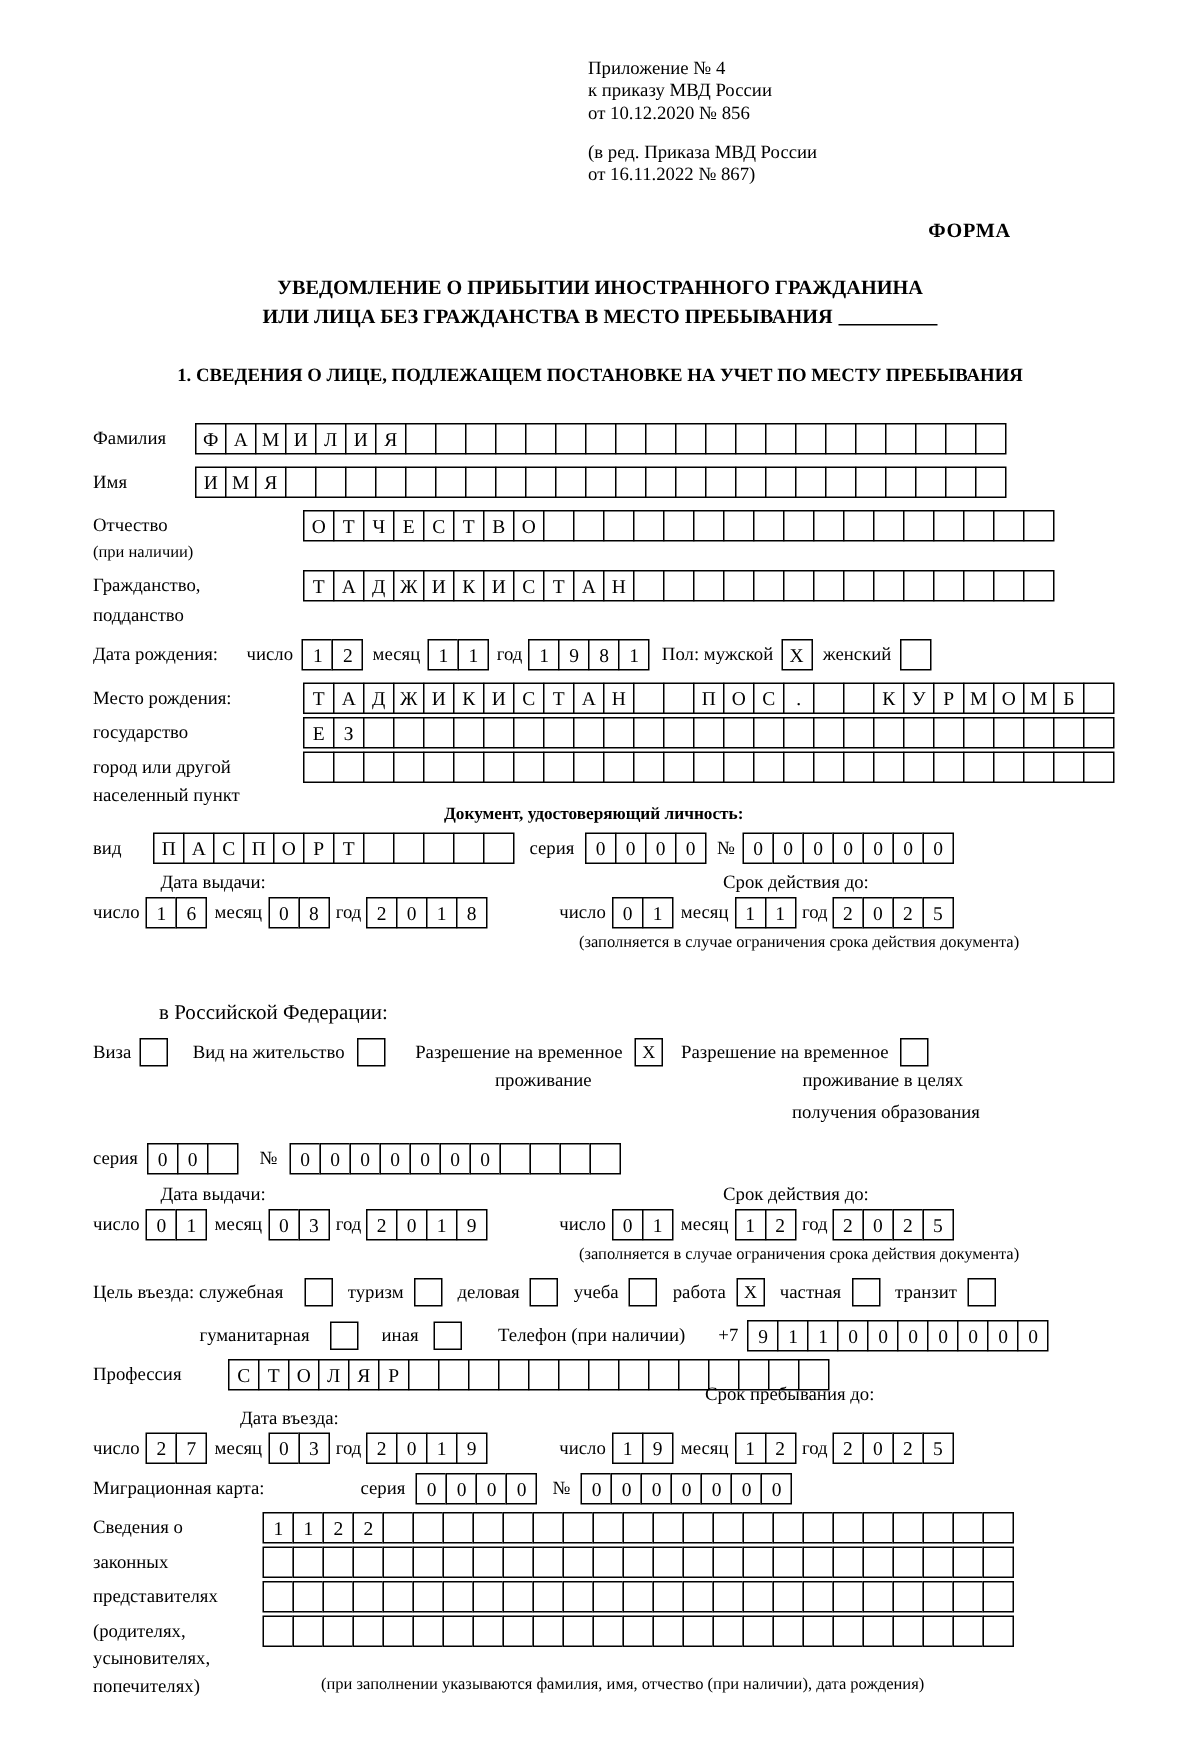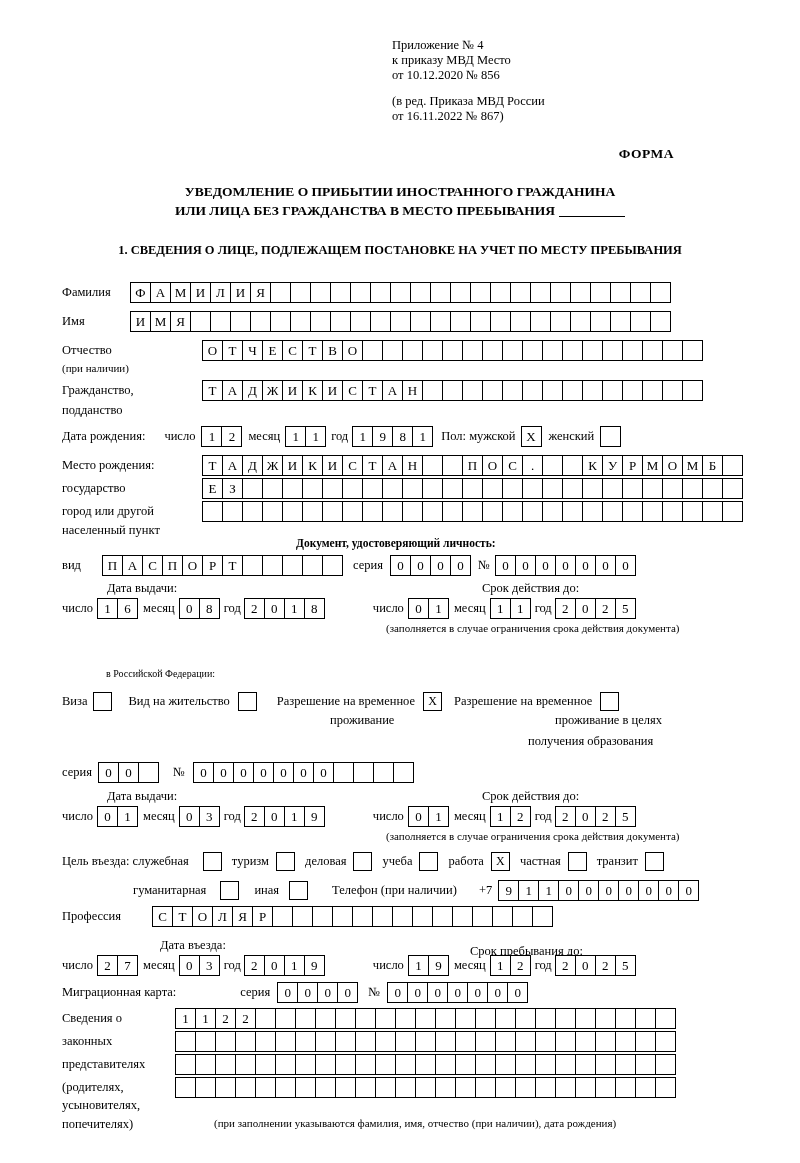--- a/index.html
+++ b/index.html
@@ -88,21 +88,21 @@
   .note{font-size:11px;}
   .mini-gap{width:7px;}
 </style>
 </head>
 <body>
 
 <div class="page">
 
   <div class="hdr">
     <div>Приложение № 4</div>
-    <div>к приказу МВД Место</div>
+    <div>к приказу МВД России</div>
     <div>от 10.12.2020 № 856</div>
     <div class="grp2">(в ред. Приказа МВД России</div>
     <div>от 16.11.2022 № 867)</div>
   </div>
   <div class="forma">ФОРМА</div>
 
   <div class="title">
     <div>УВЕДОМЛЕНИЕ О ПРИБЫТИИ ИНОСТРАННОГО ГРАЖДАНИНА</div>
     <div class="ln2"><span>ИЛИ ЛИЦА БЕЗ ГРАЖДАНСТВА В МЕСТО ПРЕБЫВАНИЯ</span><span class="blank"></span></div>
   </div>
@@ -449,37 +449,37 @@
         <span class="bx">0</span>
         <span class="bx">2</span>
         <span class="bx">5</span>
       </span>
   </div>
   <div class="row" style="top:622px;left:386px;">
     <span class="note">(заполняется в случае ограничения срока действия документа)</span>
   </div>
 
   <div class="row" style="top:668px;left:62px;">
-    <span class="lbl" style="font-size:10px;padding-left:44px;">в Российской Федерации:</span>
+    <span class="lbl" style="font-size:14px;padding-left:44px;">в Российской Федерации:</span>
   </div>
 
   <div class="row" style="top:692px;left:62px;">
     <span class="lbl">Виза</span>
     <span class="chk" style="margin-left:5px;"></span>
     <span class="lbl" style="margin-left:17px;">Вид на жительство</span>
     <span class="chk" style="margin-left:8px;"></span>
     <span class="lbl" style="margin-left:20px;">Разрешение на временное</span>
     <span class="chk" style="margin-left:8px;">X</span>
     <span class="lbl" style="margin-left:12px;">Разрешение на временное</span>
     <span class="chk" style="margin-left:8px;"></span>
   </div>
   <div class="row" style="top:713px;left:330px;">
     <span class="lbl">проживание</span>
   </div>
-  <div class="row" style="top:713px;left:555px;">
+  <div class="row" style="top:713px;left:535px;">
     <span class="lbl">проживание в целях</span>
   </div>
   <div class="row" style="top:734px;left:528px;">
     <span class="lbl">получения образования</span>
   </div>
 
   <div class="row" style="top:762px;left:62px;">
     <span class="lbl">серия</span>
     <span class="boxes" id="bx-permit-series" style="margin-left:6px;">
         <span class="bx">0</span>
@@ -610,21 +610,21 @@
         <span class="bx"></span>
         <span class="bx"></span>
         <span class="bx"></span>
         <span class="bx"></span>
       </span>
   </div>
 
   <div class="row" style="top:938px;left:160px;">
     <span class="lbl">Дата въезда:</span>
   </div>
-  <div class="row" style="top:944px;left:470px;">
+  <div class="row" style="top:922px;left:470px;">
     <span class="lbl">Срок пребывания до:</span>
   </div>
   <div class="row" style="top:955px;left:62px;">
     <span class="lbl">число</span>
     <span class="boxes" id="bx-entry-day" style="margin-left:4px;">
         <span class="bx">2</span>
         <span class="bx">7</span>
       </span>
     <span class="lbl" style="margin-left:5px;">месяц</span>
     <span class="boxes" id="bx-entry-month" style="margin-left:4px;">

